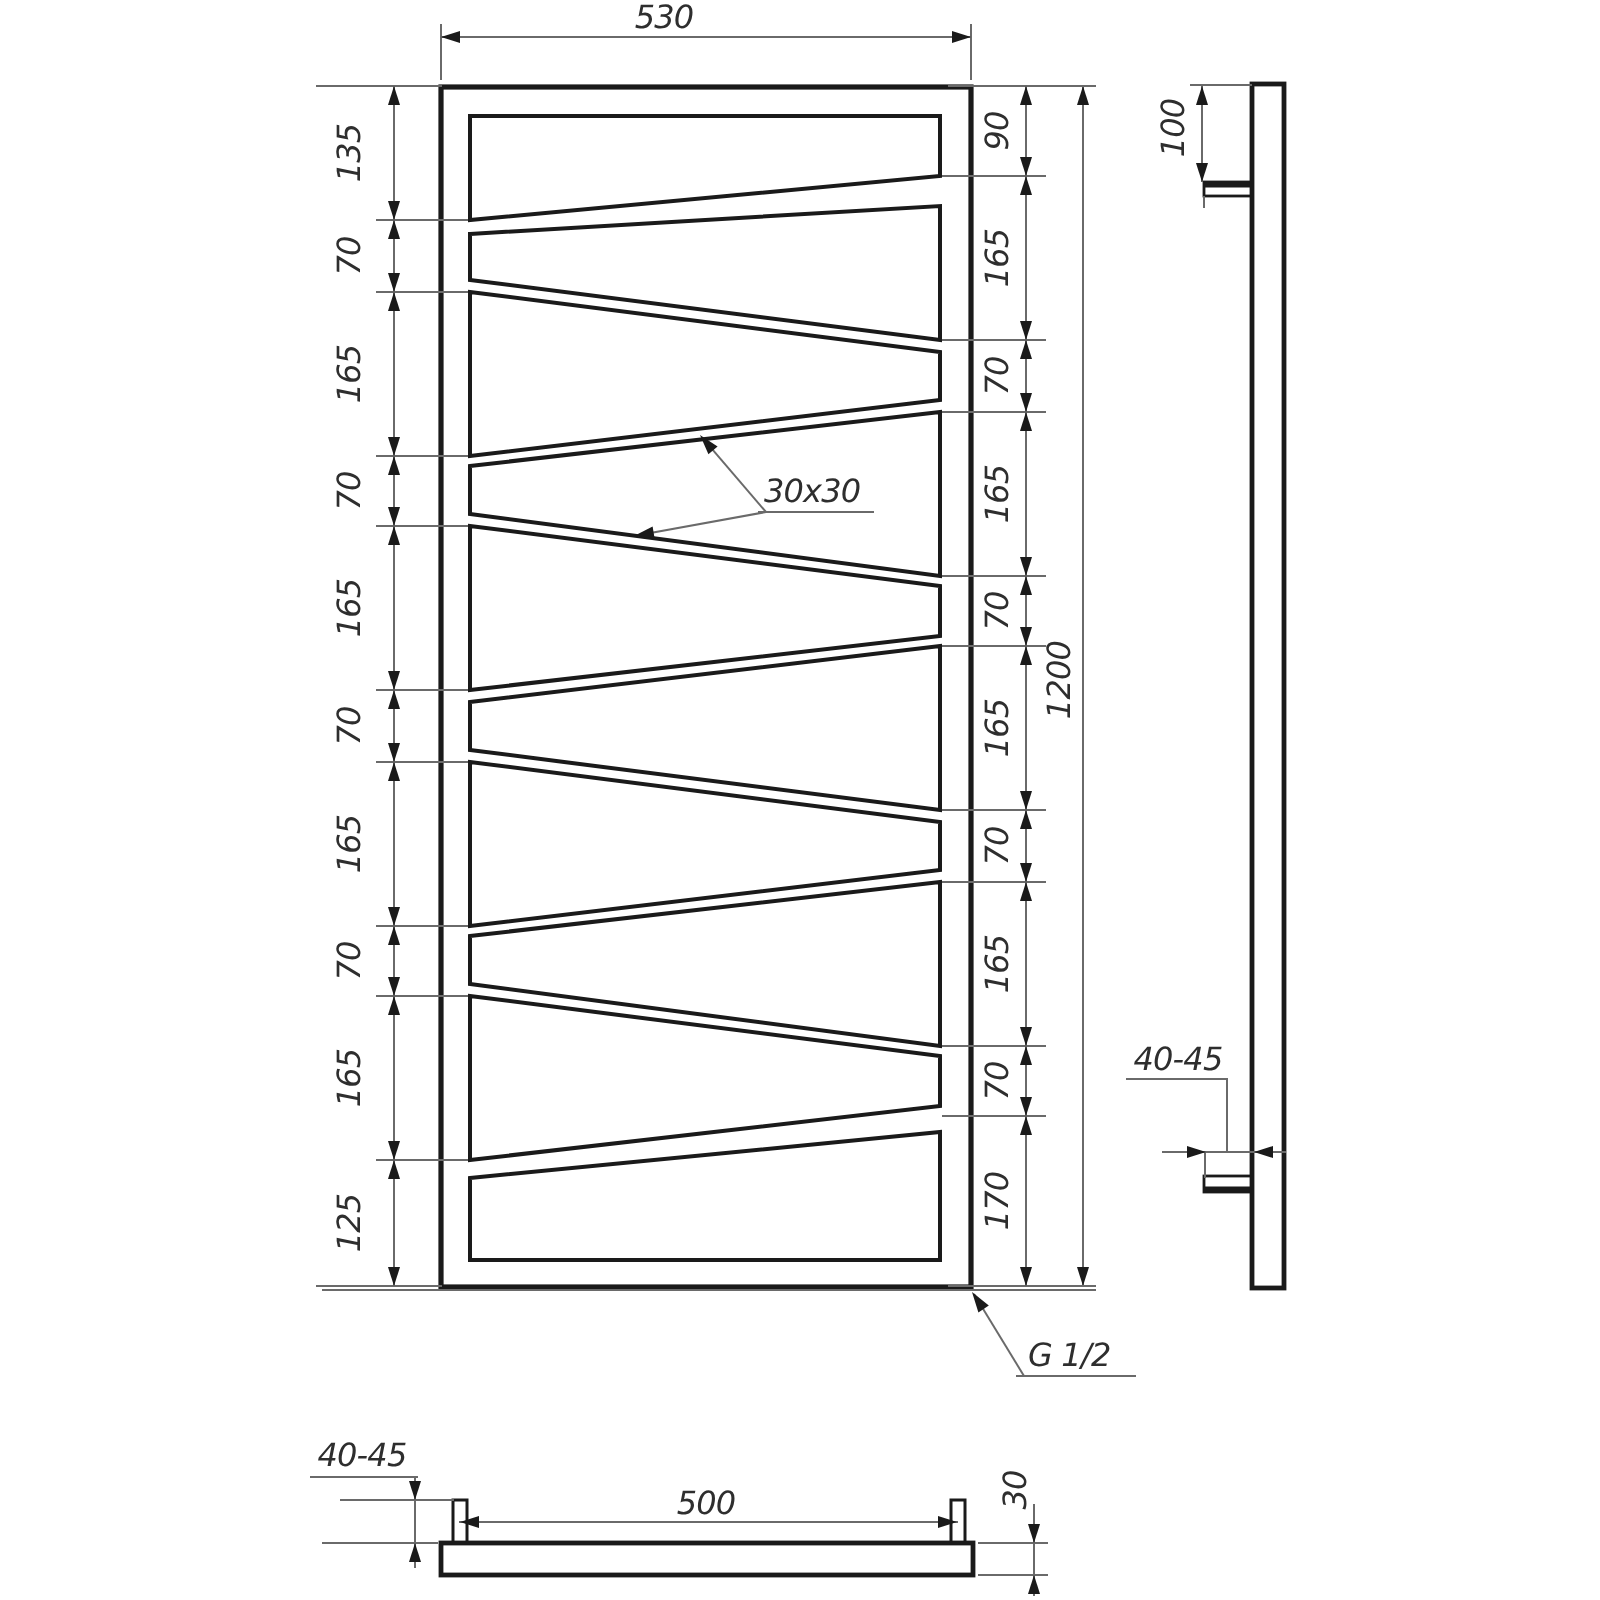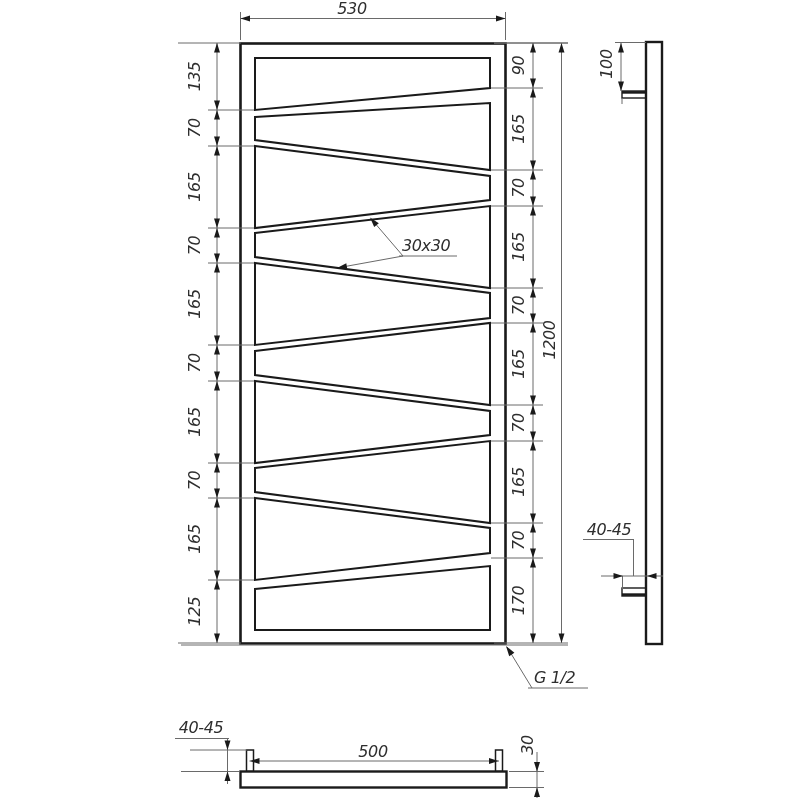--- a/index.html
+++ b/index.html
@@ -1,16 +1,16 @@
 <!DOCTYPE html>
 <html><head>
 <meta charset="utf-8">
 <style>
   html,body{margin:0;padding:0;background:#ffffff;}
-  .stage{width:760px;height:800px;position:relative;background:#ffffff;overflow:hidden;margin-left:20px;}
+  .stage{width:760px;height:800px;position:relative;background:#ffffff;overflow:hidden;}
   svg{display:block;}
   .obj{fill:#ffffff;stroke:#1a1a1a;}
   .obj-line{stroke:#1a1a1a;fill:none;}
   .thin{stroke:#6a6a6a;stroke-width:1;fill:none;}
   .arrow{fill:#1a1a1a;stroke:none;}
   .dim{font-family:"DejaVu Sans","Liberation Sans",sans-serif;font-style:italic;font-size:16px;fill:#2e2e2e;letter-spacing:-0.4px;}
   .dim-mid{text-anchor:middle;}
 </style>
 </head>
 <body>

